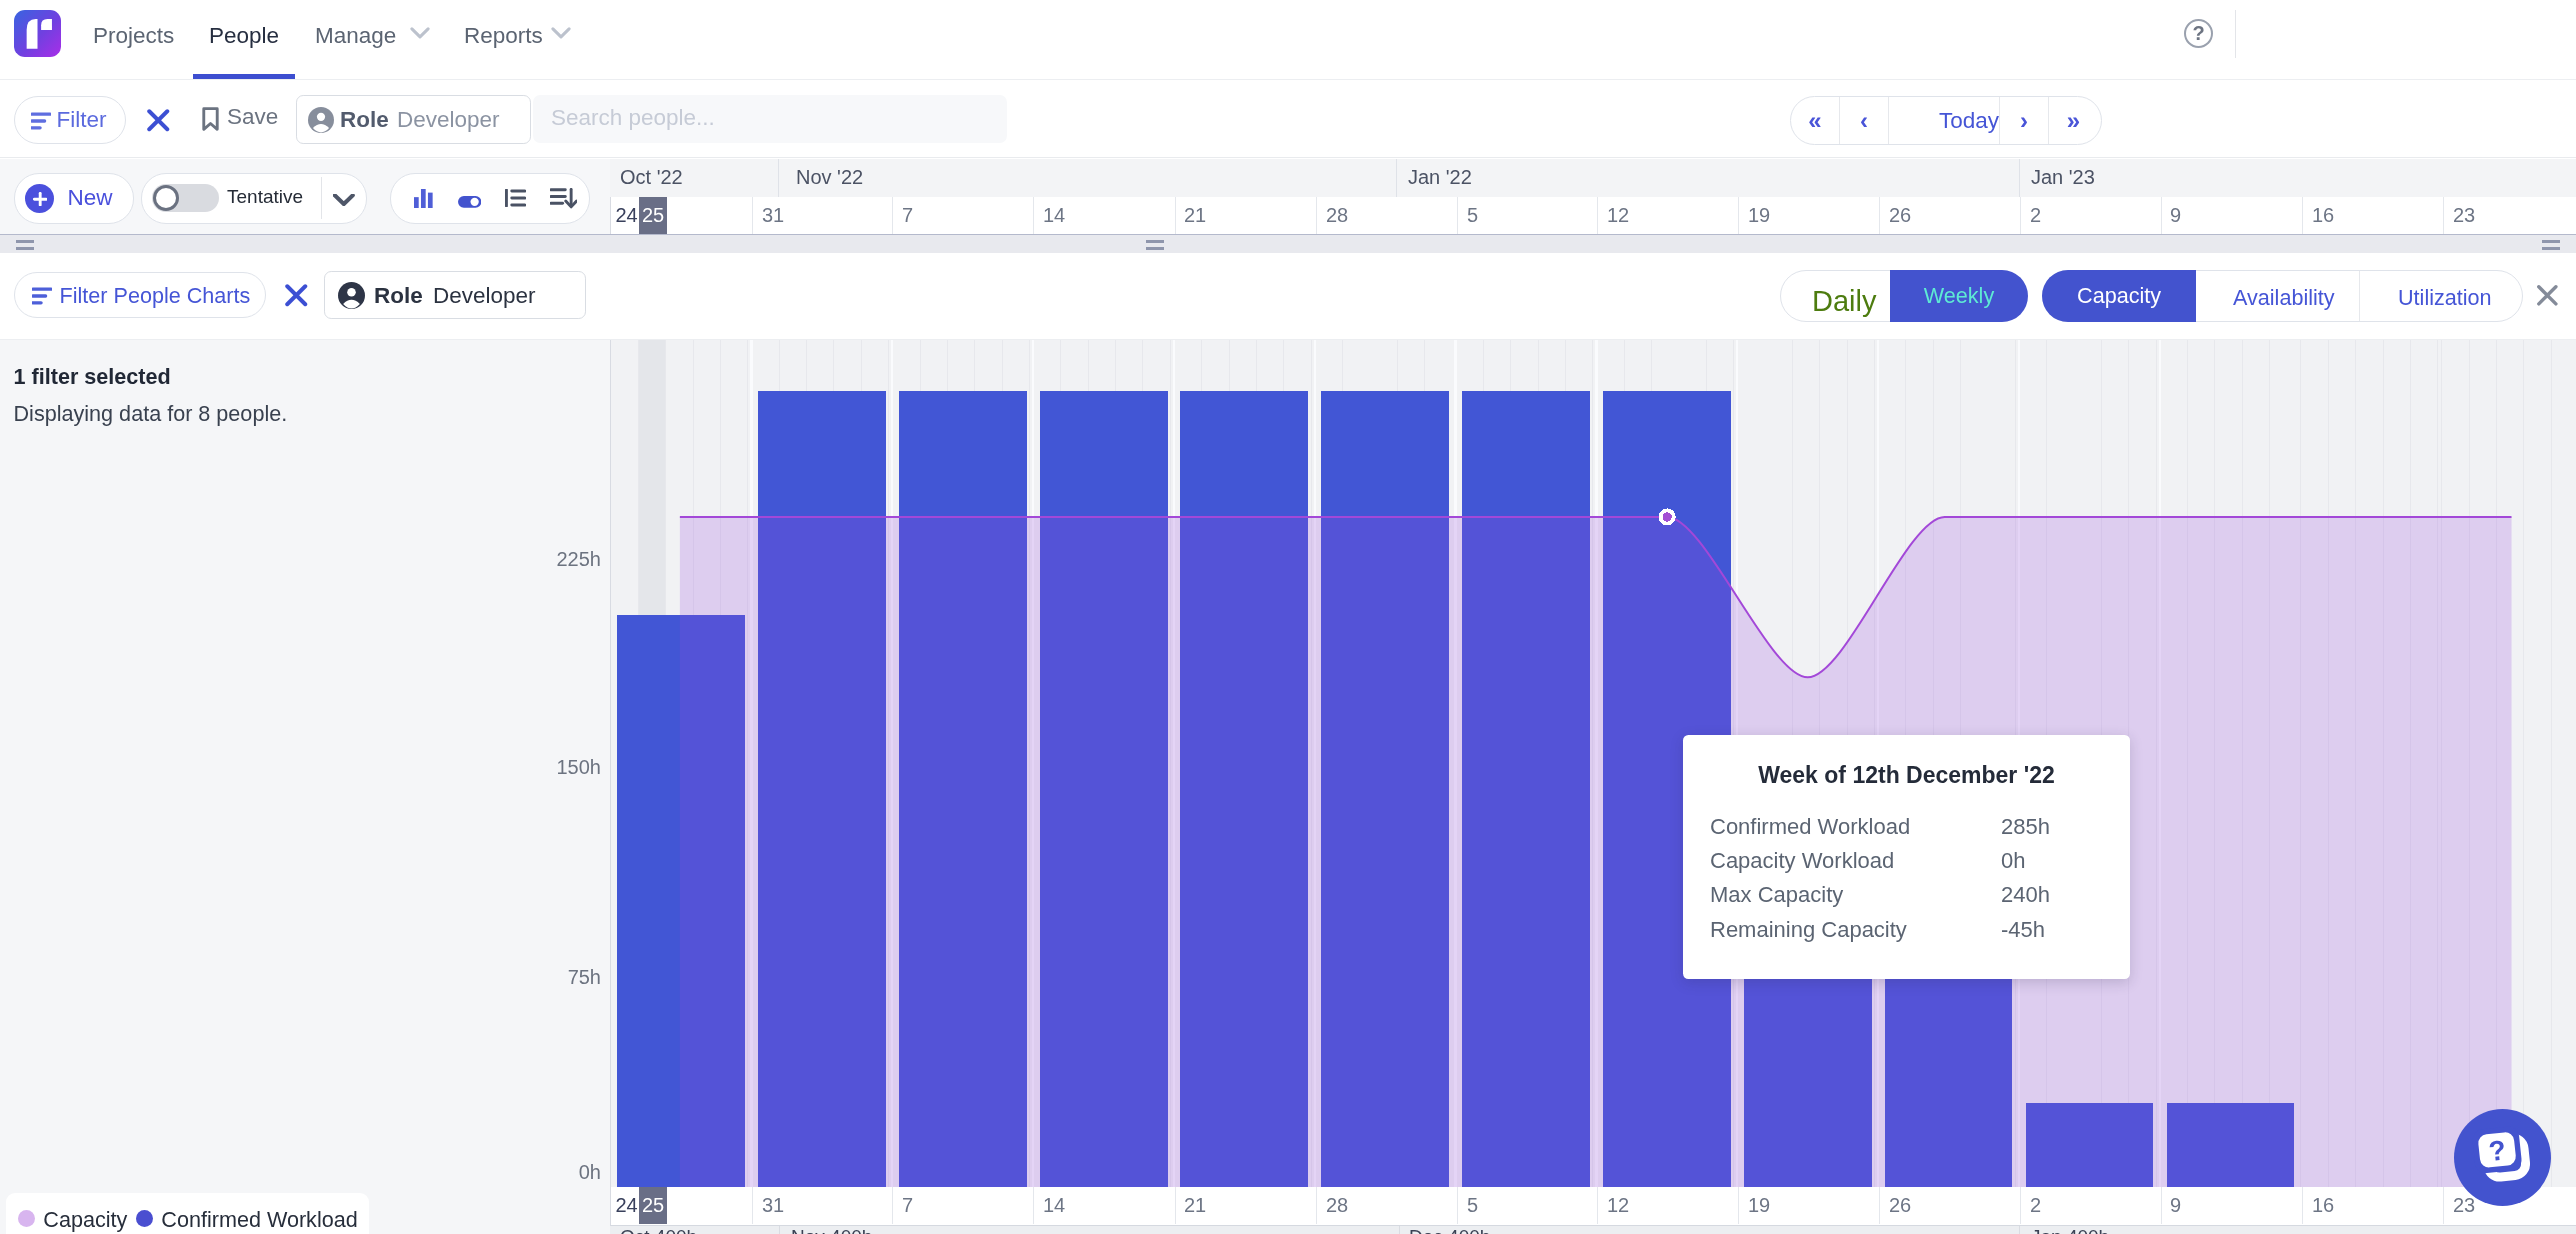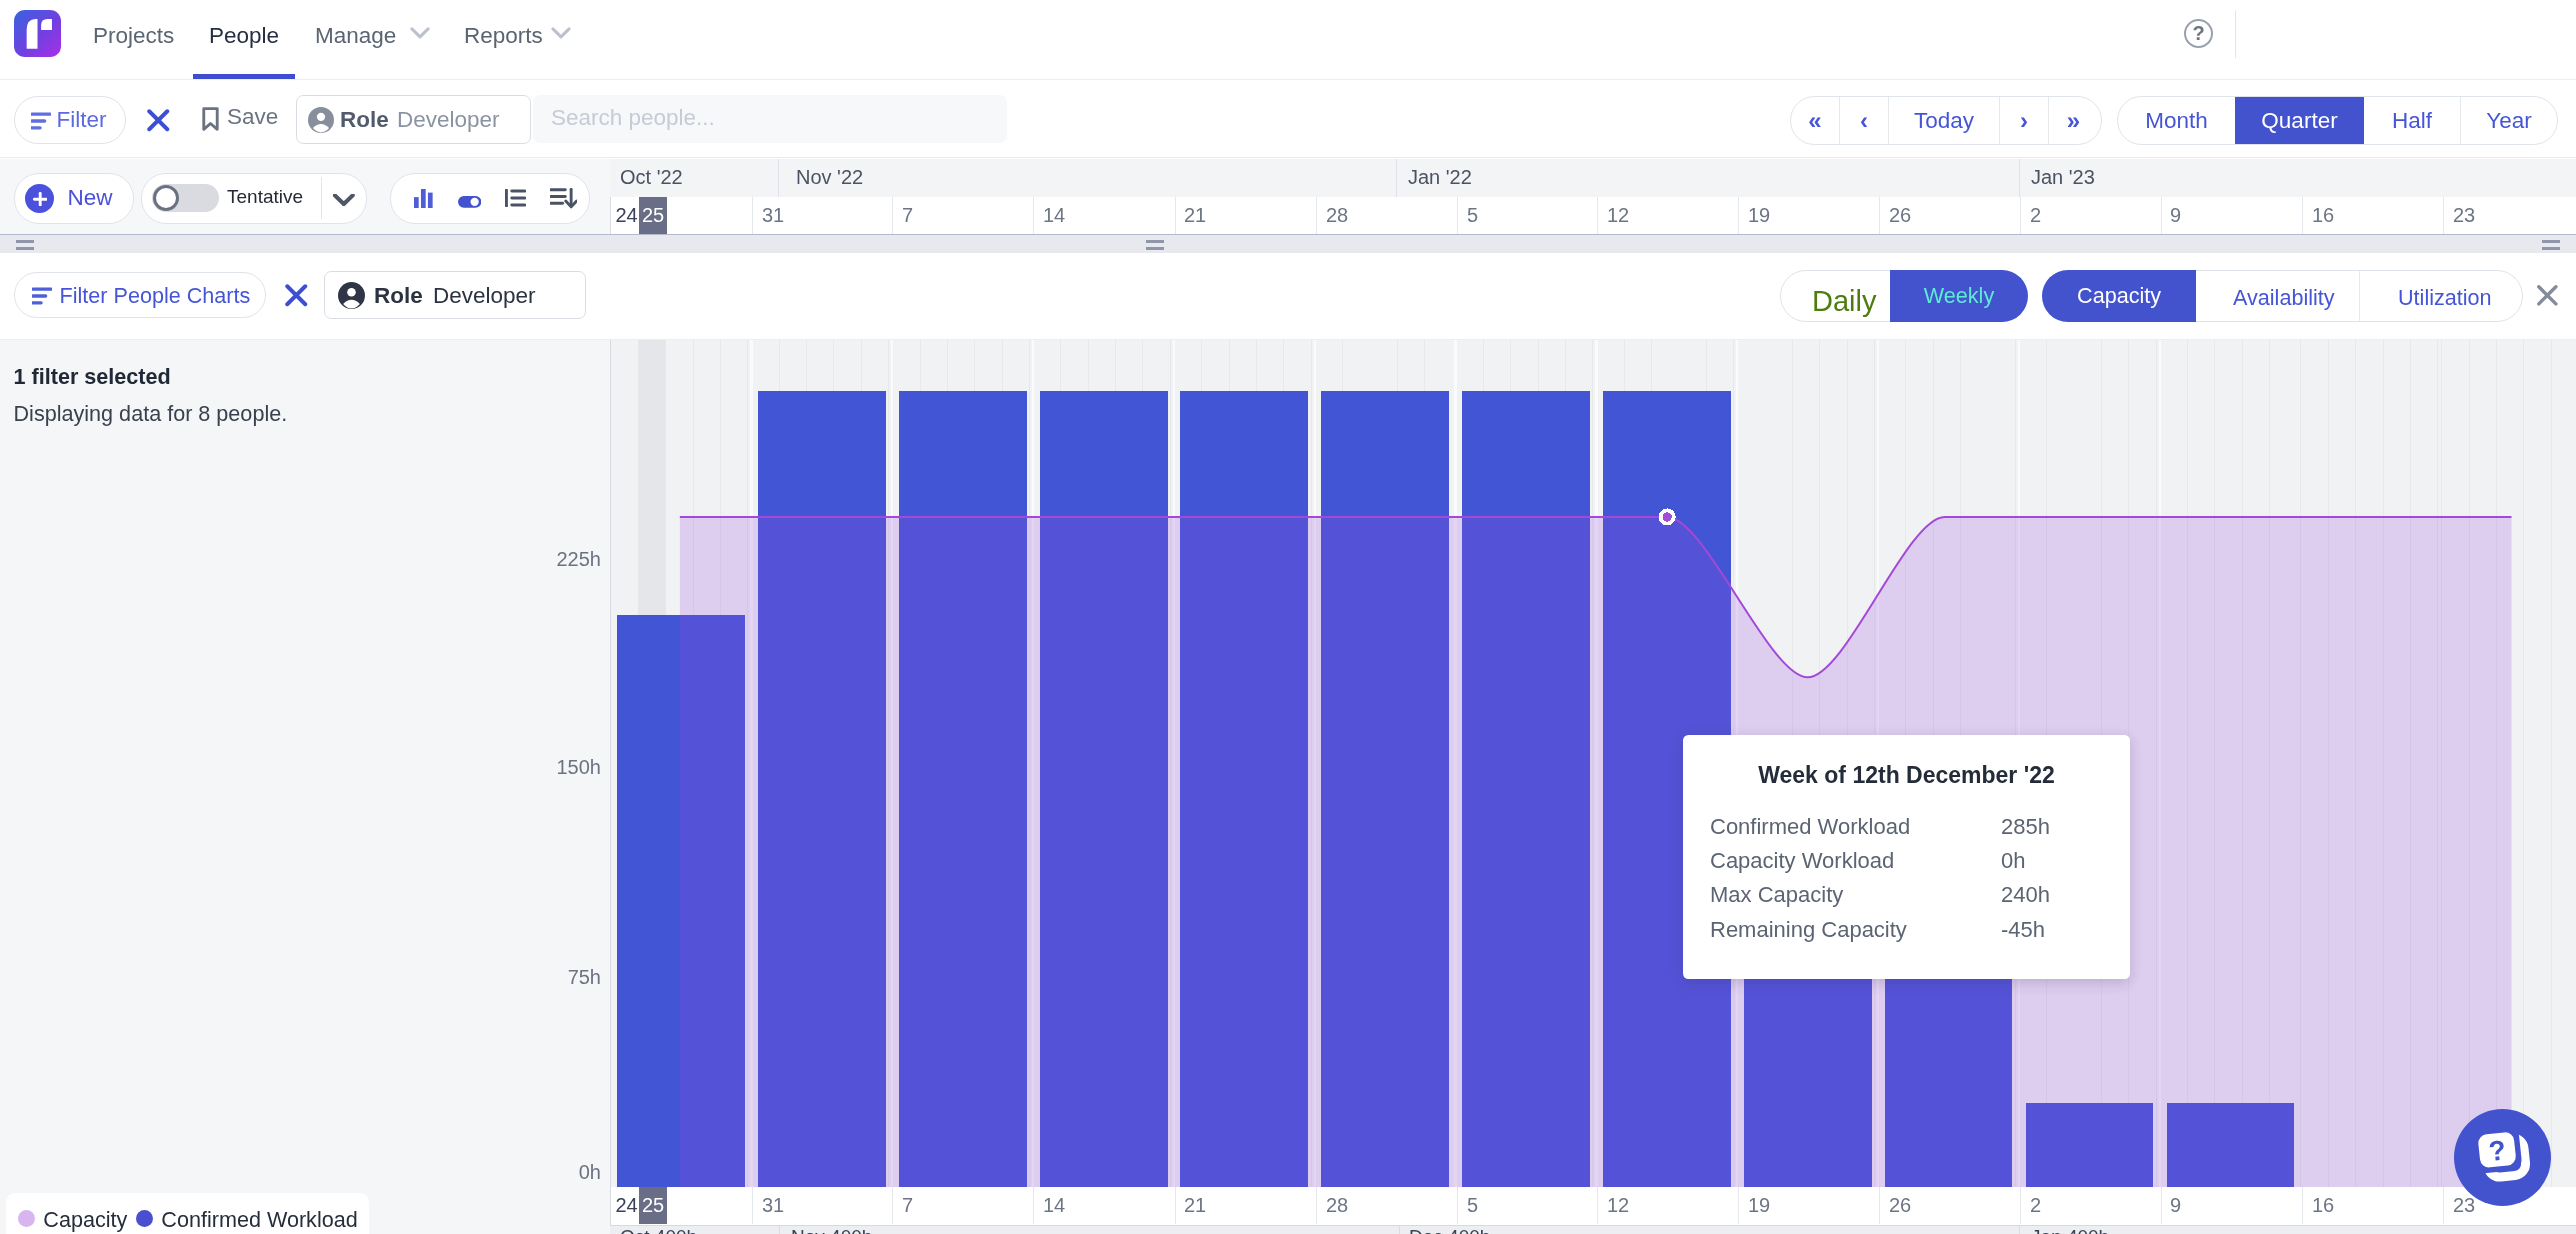--- a/index.html
+++ b/index.html
@@ -115,29 +115,23 @@
         <path d="M 5.5 23.5 Q 14.5 14.5 23.5 23.5 Q 19 28.4 14.5 28.4 Q 10 28.4 5.5 23.5 Z" fill="#fff"></path>
       </svg>
       <span class="abs" style="left:43px;top:10.8px;font-size:22.5px;font-weight:600;color:#525b6d">Role</span>
       <span class="abs" style="left:100px;top:10.8px;font-size:22.5px;color:#8b93a2">Developer</span>
     </div>
     <div class="abs" style="left:533px;top:15.3px;width:474px;height:48px;background:#f7f8fa;border-radius:7.2px"></div>
     <span class="abs" style="left:551px;top:25px;font-size:22.5px;color:#c6cbd6">Search people...</span>
     <div class="pill" style="left:1790px;top:16px;width:312px;height:49px;display:flex">
       <div style="width:49px;border-right:0.9px solid #e6e8ec;text-align:center;line-height:47px;color:#4a55d8;font-size:24px;font-weight:700">«</div>
       <div style="width:49px;border-right:0.9px solid #e6e8ec;text-align:center;line-height:47px;color:#4a55d8;font-size:24px;font-weight:700">‹</div>
-      <div style="width:111px;border-right:0.9px solid #e6e8ec;text-align:center;line-height:47px;color:#4555d6;font-size:22.5px;font-weight:500">Today</div>
+      <div style="width:111px;border-right:0.9px solid #e6e8ec;text-align:right;line-height:47px;color:#4555d6;font-size:22.5px;font-weight:500">Today</div>
       <div style="width:49px;border-right:0.9px solid #e6e8ec;text-align:center;line-height:47px;color:#4a55d8;font-size:24px;font-weight:700">›</div>
       <div style="width:49px;text-align:center;line-height:47px;color:#4a55d8;font-size:24px;font-weight:700">»</div>
-    </div>
-    <div class="pill" style="left:2117px;top:16px;width:441px;height:49px;display:flex;overflow:hidden">
-      <div style="width:117px;text-align:center;line-height:47px;color:#4555d6;font-size:22.5px;font-weight:500">Month</div>
-      <div style="width:129px;text-align:center;line-height:47px;color:#fff;font-size:22.5px;font-weight:500;background:#4353ce">Quarter</div>
-      <div style="width:97px;border-right:0.9px solid #e6e8ec;text-align:center;line-height:47px;color:#4555d6;font-size:22.5px;font-weight:500">Half</div>
-      <div style="width:96px;text-align:center;line-height:47px;color:#4555d6;font-size:22.5px;font-weight:500">Year</div>
     </div>
   </div>
   <div id="row3">
     <div class="pill" style="left:13.5px;top:13.5px;width:120px;height:51px">
       <div class="abs" style="left:10.8px;top:10.8px;width:29px;height:29px;border-radius:50%;background:#4b50dd"></div>
       <svg class="abs" style="left:18px;top:18px" width="14.4" height="14.4" viewBox="0 0 16 16">
           <g stroke="#fff" stroke-width="3.2" stroke-linecap="round">
             <line x1="8" y1="1.5" x2="8" y2="14.5"></line>
             <line x1="1.5" y1="8" x2="14.5" y2="8"></line>
           </g>

